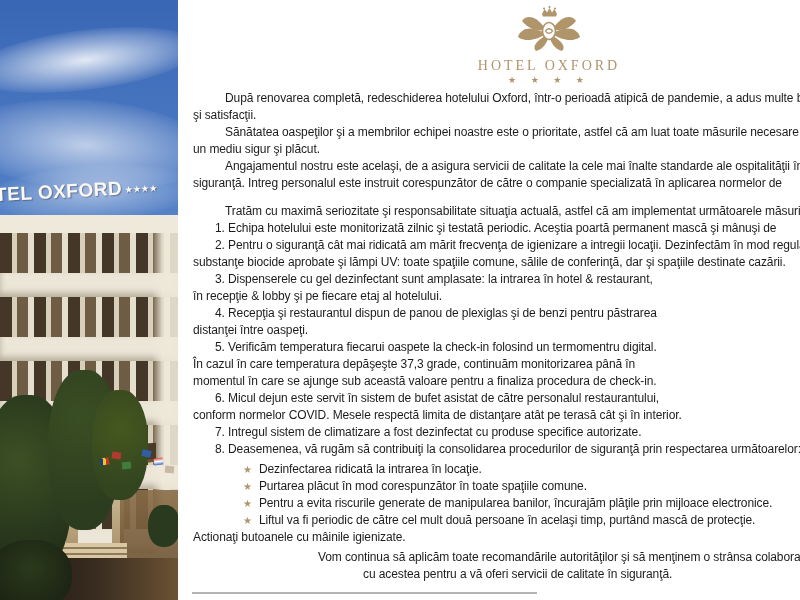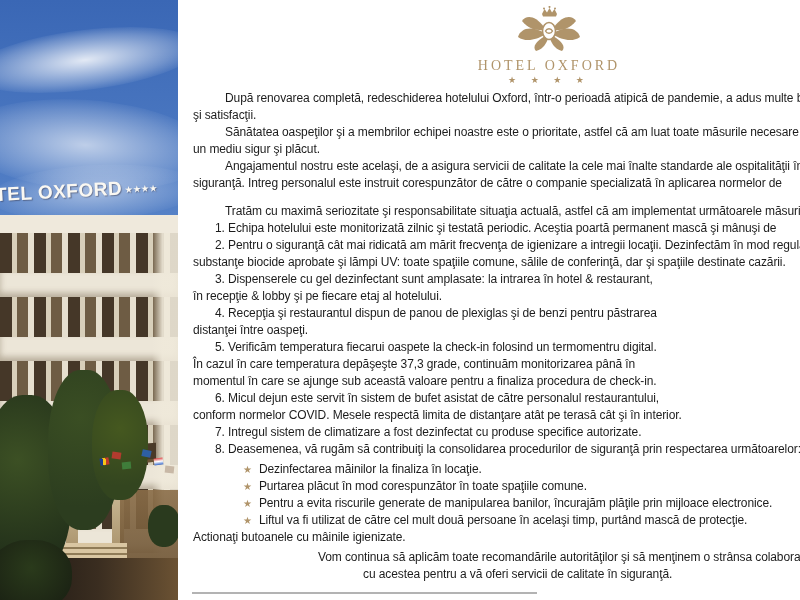--- a/index.html
+++ b/index.html
@@ -160,22 +160,22 @@
     <div class="line cont">în recepţie &amp; lobby şi pe fiecare etaj al hotelului.</div>
     <div class="line num">4. Recepţia şi restaurantul dispun de panou de plexiglas şi de benzi pentru păstrarea</div>
     <div class="line cont">distanţei între oaspeţi.</div>
     <div class="line num">5. Verificăm temperatura fiecarui oaspete la check-in folosind un termomentru digital.</div>
     <div class="line cont">În cazul în care temperatura depăşeşte 37,3 grade, continuăm monitorizarea până în</div>
     <div class="line cont">momentul în care se ajunge sub această valoare pentru a finaliza procedura de check-in.</div>
     <div class="line num">6. Micul dejun este servit în sistem de bufet asistat de către personalul restaurantului,</div>
     <div class="line cont">conform normelor COVID. Mesele respectă limita de distanţare atât pe terasă cât şi în interior.</div>
     <div class="line num">7. Intregul sistem de climatizare a fost dezinfectat cu produse specifice autorizate.</div>
     <div class="line num">8. Deasemenea, vă rugăm să contribuiţi la consolidarea procedurilor de siguranţă prin respectarea următoarelor:</div>
-    <div class="line bullet gap-sm"><span class="star">★</span><span>Dezinfectarea măinilor la finaliza în locaţie.</span></div>
+    <div class="line bullet gap-sm"><span class="star">★</span><span>Dezinfectarea ridicată la intrarea în locaţie.</span></div>
     <div class="line bullet"><span class="star">★</span><span>Purtarea plăcut în mod corespunzător în toate spaţiile comune.</span></div>
     <div class="line bullet"><span class="star">★</span><span>Pentru a evita riscurile generate de manipularea banilor, încurajăm plăţile prin mijloace electronice.</span></div>
-    <div class="line bullet"><span class="star">★</span><span>Liftul va fi utilizat de către cel mult două persoane în acelaşi timp, purtând mască de protecţie.</span></div>
+    <div class="line bullet"><span class="star">★</span><span>Liftul va fi periodic de către cel mult două persoane în acelaşi timp, purtând mască de protecţie.</span></div>
     <div class="line cont">Actionaţi butoanele cu mâinile igienizate.</div>
     <div class="line center1 gap-sm">Vom continua să aplicăm toate recomandările autorităţilor şi să menţinem o strânsa colaborare</div>
     <div class="line center2">cu acestea pentru a vă oferi servicii de calitate în siguranţă.</div>
   </div>
 
 <div class="divider"></div>
 
 </body></html>

